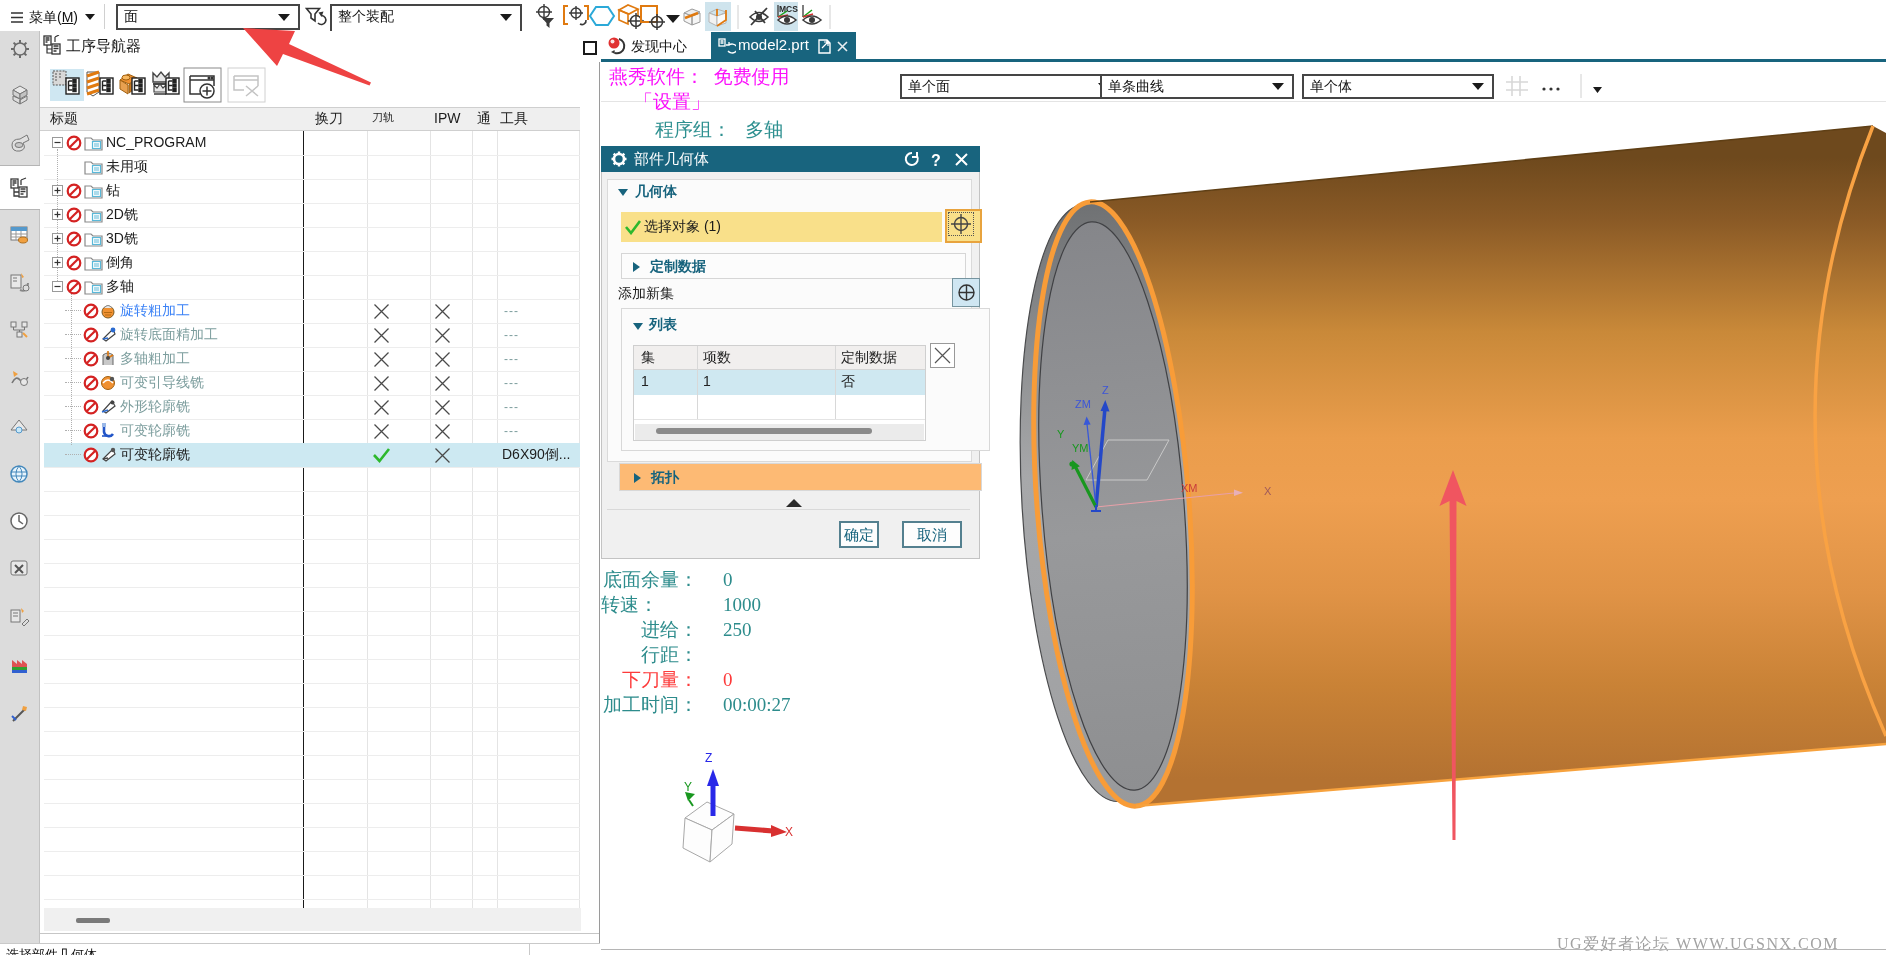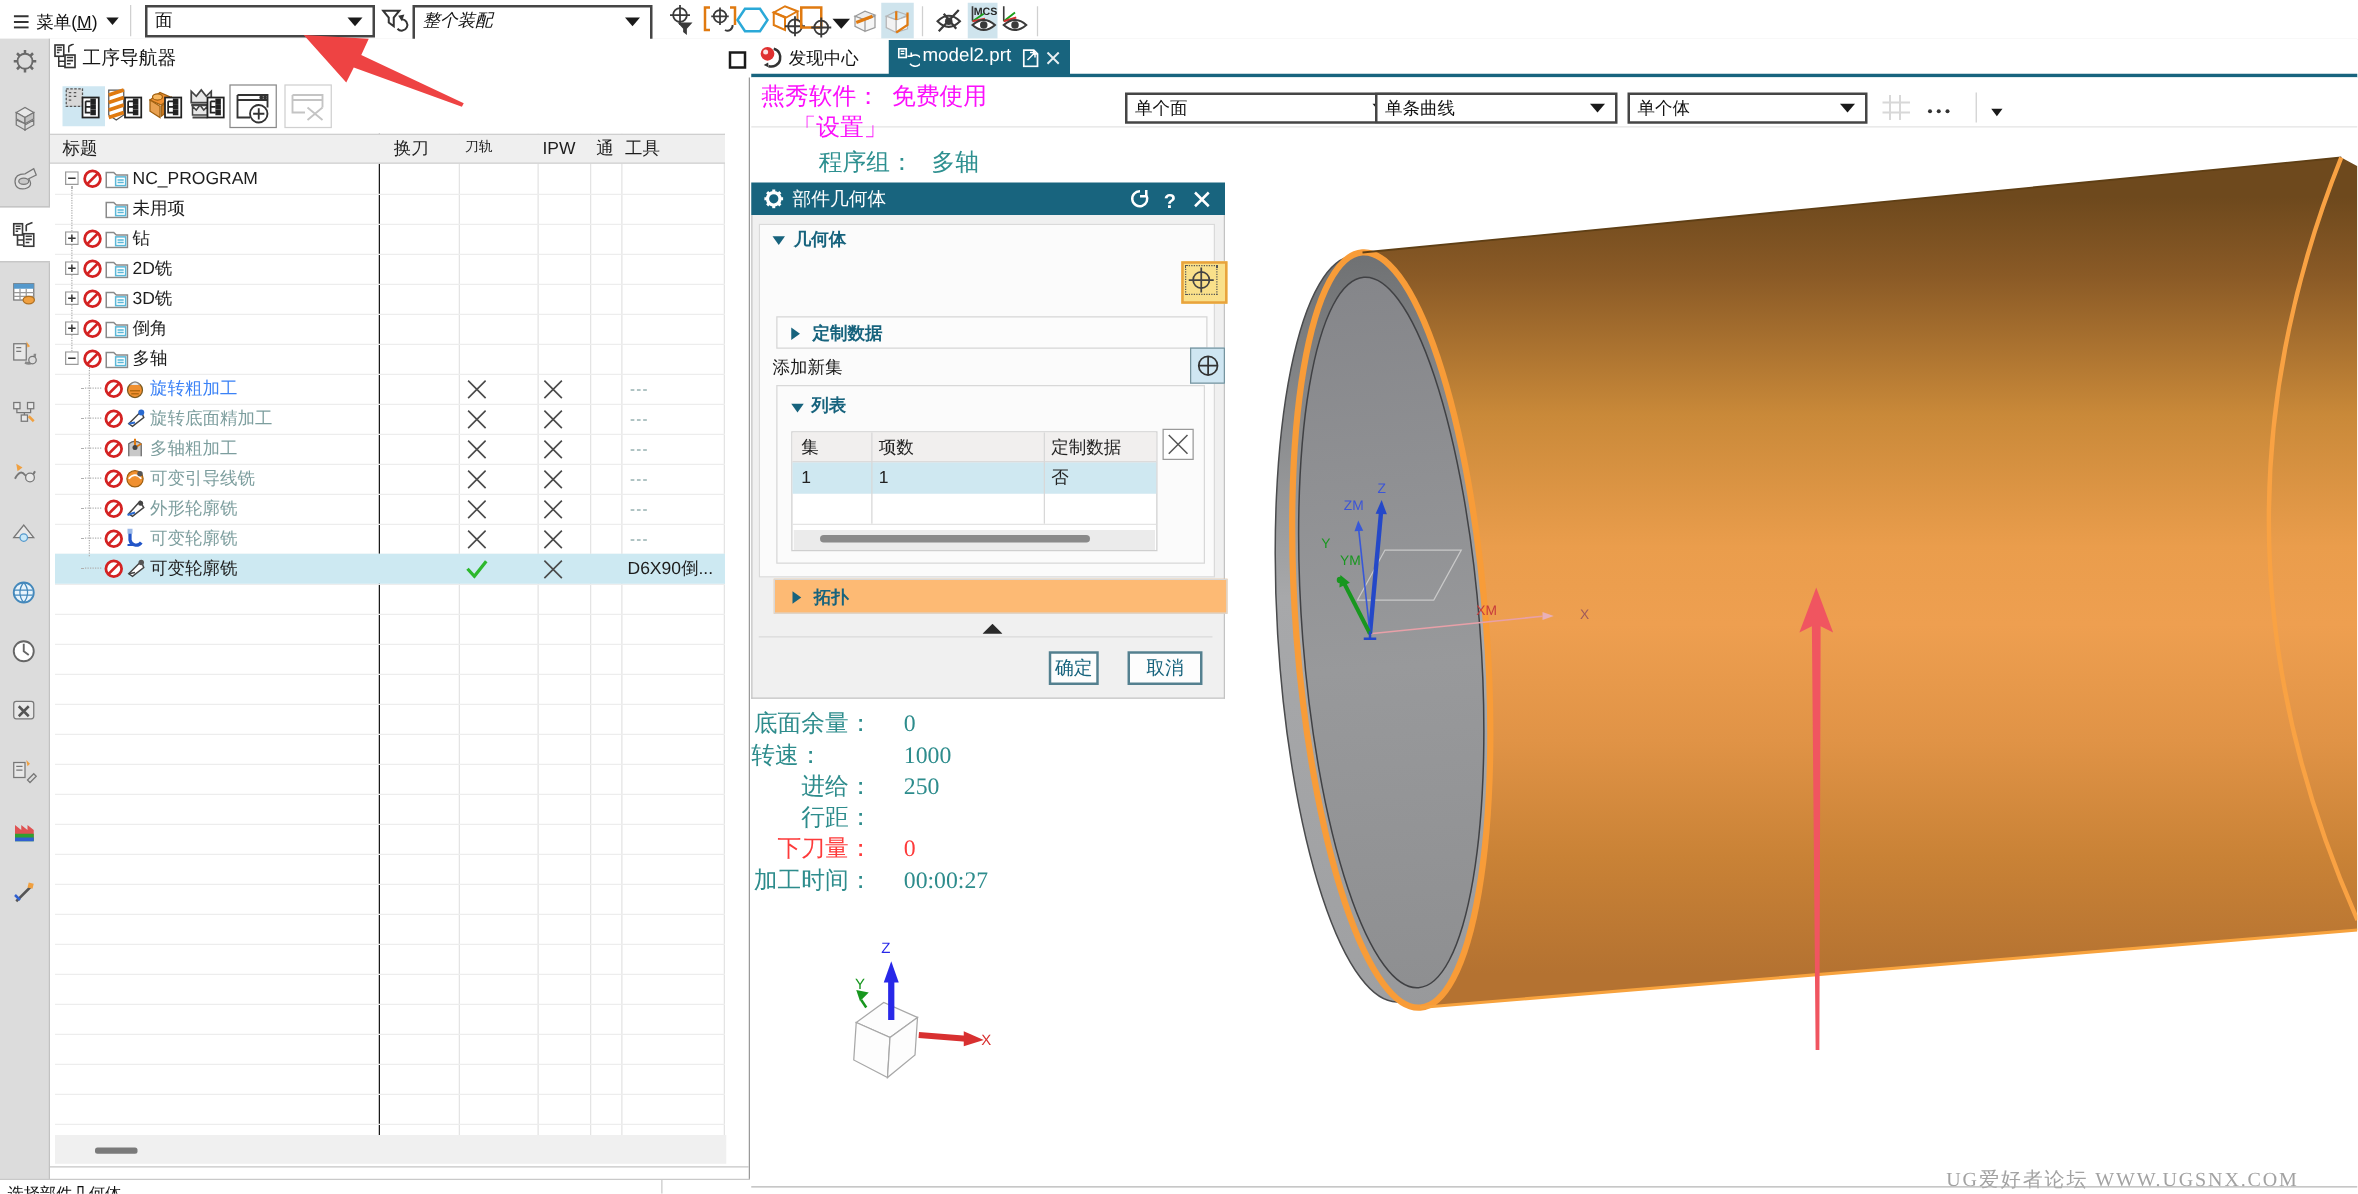--- a/index.html
+++ b/index.html
@@ -27,21 +27,21 @@
   <div class="vline" style="left:104px;top:4px;height:25px;"></div>
   <div class="combo" style="left:116px;top:4px;width:184px;height:26px;">
         <span class="lbl">面</span>
         <span class="arr"></span>
       </div>
   <svg class="abs" style="left:305px;top:7px" width="26" height="22">
     <path d="M1.5 1.5h13l-4.5 5.5v7l-4-3v-4z" fill="#fff" stroke="#333" stroke-width="1.6"></path>
     <path d="M13 16a4.5 4.5 0 1 0 3.5-7.5" fill="none" stroke="#333" stroke-width="1.6"></path>
     <path d="M18.5 4.5l-2 5.5-3-4.5z" fill="#333"></path>
   </svg>
-  <div class="combo" style="left:330px;top:4px;width:192px;height:36px;font-style:italic;">
+  <div class="combo" style="left:330px;top:4px;width:192px;height:36px;">
         <span class="lbl">整个装配</span>
         <span class="arr"></span>
       </div>
 
   <svg class="abs" style="left:528px;top:2px" width="330" height="29" id="topicons">
 
     <g stroke="#3a3a3a" fill="none" stroke-width="1.4">
       <circle cx="16" cy="10" r="5.5"></circle>
           <path d="M16 2v16M8 10h16"></path>
       <path d="M14 16h12l-4.5 5v5l-3-2.5v-2.5z" fill="#3a3a3a" stroke="none"></path>
@@ -725,20 +725,26 @@
     </svg>
   </div>
   <div class="abs" style="left:0;top:26px;width:379px;height:387px;background:#f0f0f0;border:1px solid #c3c3c3;border-top:none;box-sizing:border-box;">
 
     <div class="abs" style="left:5px;top:7px;width:363px;height:281px;background:#fbfbfb;border:1px solid #dadada;"></div>
     <svg class="abs" style="left:15px;top:15px" width="12" height="10">
           <path d="M1 2h10l-5 7z" fill="#17637d"></path>
         </svg>
     <div class="abs" style="left:33px;top:11px;font-size:14px;font-weight:bold;" class2="teal"><span class="teal" style="font-weight:bold">几何体</span></div>
 
+    <div class="abs" style="left:19px;top:40px;width:321px;height:30px;background:#f9e08a;">
+      <svg class="abs" style="left:3px;top:7px" width="18" height="16">
+            <path d="M2 8l5 6L16 2" fill="none" stroke="#2db82d" stroke-width="2.6"></path>
+          </svg>
+      <div class="abs" style="left:23px;top:6px;font-size:14px;color:#1a1a1a;">选择对象 (1)</div>
+    </div>
     <div class="abs" style="left:343px;top:37px;width:37px;height:34px;background:#f9e08a;border:2px solid #e8a33d;box-sizing:border-box;">
       <div class="abs" style="left:1px;top:1px;width:24px;height:22px;border:1px dotted #555;"></div>
       <svg class="abs" style="left:3px;top:2px" width="22" height="22">
             <circle cx="11" cy="11" r="6.5" fill="none" stroke="#444" stroke-width="1.4"></circle>
             <path d="M11 1v20M1 11h20" stroke="#444" stroke-width="1.4"></path>
           </svg>
     </div>
 
     <div class="abs" style="left:19px;top:81px;width:345px;height:26px;background:#fcfcfc;border:1px solid #d6d6d6;box-sizing:border-box;">
       <svg class="abs" style="left:10px;top:7px" width="9" height="12">
@@ -747,21 +753,21 @@
       <div class="abs teal" style="left:28px;top:4px;font-size:14px;font-weight:bold;">定制数据</div>
     </div>
     <div class="abs" style="left:16px;top:113px;font-size:14px;color:#1a1a1a;">添加新集</div>
     <div class="abs" style="left:350px;top:106px;width:28px;height:29px;background:#cfe6f2;border:1px solid #76949f;box-sizing:border-box;">
       <svg class="abs" style="left:3px;top:3px" width="21" height="21">
             <circle cx="10.5" cy="10.5" r="7.5" fill="none" stroke="#333" stroke-width="1.4"></circle>
             <path d="M10.5 3v15M3 10.5h15" stroke="#333" stroke-width="1.4"></path>
           </svg>
     </div>
 
-    <div class="abs" style="left:19px;top:136px;width:343px;height:143px;background:#fbfbfb;border:1px solid #d8d8d8;box-sizing:border-box;">
+    <div class="abs" style="left:19px;top:136px;width:369px;height:143px;background:#fbfbfb;border:1px solid #d8d8d8;box-sizing:border-box;">
       <svg class="abs" style="left:10px;top:12px" width="12" height="10">
             <path d="M1 2h10l-5 7z" fill="#17637d"></path>
           </svg>
       <div class="abs teal" style="left:27px;top:7px;font-size:14px;font-weight:bold;">列表</div>
 
       <div class="abs" style="left:11px;top:36px;width:293px;height:96px;background:#fff;border:1px solid #cfcfcf;box-sizing:border-box;">
         <div class="abs" style="left:0;top:0;width:291px;height:23px;background:#f1efee;border-bottom:1px solid #d5d5d5;">
           <span class="abs" style="left:7px;top:3px;font-size:14px;color:#222;">集</span>
           <span class="abs" style="left:69px;top:3px;font-size:14px;color:#222;">项数</span>
           <span class="abs" style="left:207px;top:3px;font-size:14px;color:#222;">定制数据</span>

